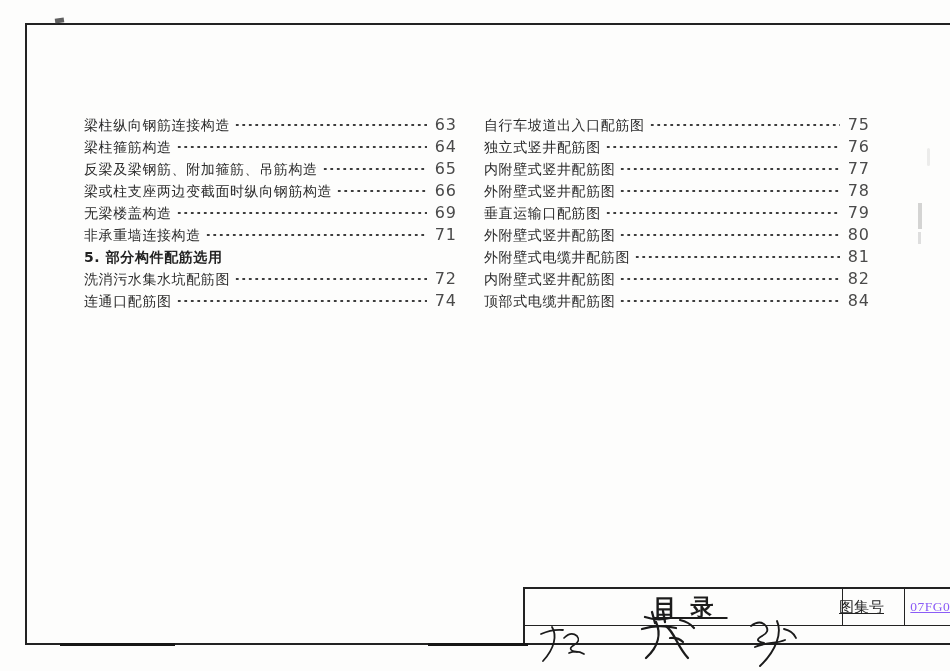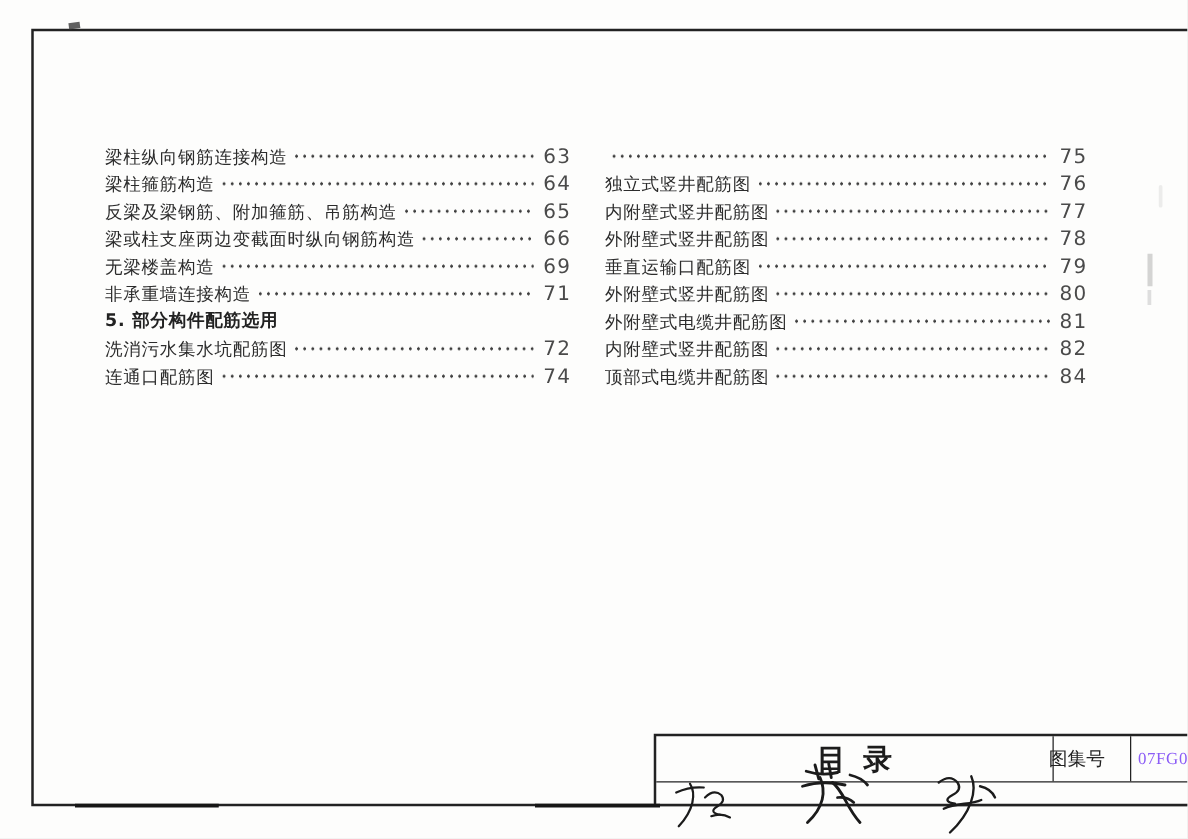--- a/index.html
+++ b/index.html
@@ -51,21 +51,21 @@
     box-sizing:border-box;
     background:#fdfdfc;
   }
   .tb-row{display:grid;box-sizing:border-box;}
   .tb-top{grid-template-columns:317px 38px 1fr;height:37px;border-bottom:1.5px solid #222;}
   .tb-bot{grid-template-columns:23px 34px 45px 24px 37px 47px 24px 32px 51px 38px 1fr;height:16.5px;}
   .tb-cell{
     display:flex;align-items:center;justify-content:center;
     border-left:1.5px solid #222;
     box-sizing:border-box;
-    overflow:visible;white-space:nowrap;
+    overflow:visible;white-space:nowrap;text-decoration:underline;
   }
   .tb-cell:first-child{border-left:none;}
   .tb-title{
     font-size:23px;font-weight:600;letter-spacing:14px;text-indent:14px;
     color:#1c1c1c;
   }
   .tb-small{font-size:15px;color:#222;letter-spacing:0px;}
   .tb-serif{
     font-family:"Liberation Serif","DejaVu Serif",serif;
     font-size:13.5px;color:#8b5cf6;letter-spacing:0.5px;margin-left:24px;
@@ -127,20 +127,21 @@
           <span class="toc-num">72</span>
         </div>
         <div class="toc-row">
           <span class="toc-text">连通口配筋图</span>
           <span class="leader"></span>
           <span class="toc-num">74</span>
         </div>
       </div>
     <div class="toc-col toc-col-right" id="toc-right">
         <div class="toc-row">
+          <span class="toc-text">自行车坡道出入口配筋图</span>
           <span class="leader"></span>
           <span class="toc-num">75</span>
         </div>
         <div class="toc-row">
           <span class="toc-text">独立式竖井配筋图</span>
           <span class="leader"></span>
           <span class="toc-num">76</span>
         </div>
         <div class="toc-row">
           <span class="toc-text">内附壁式竖井配筋图</span>

